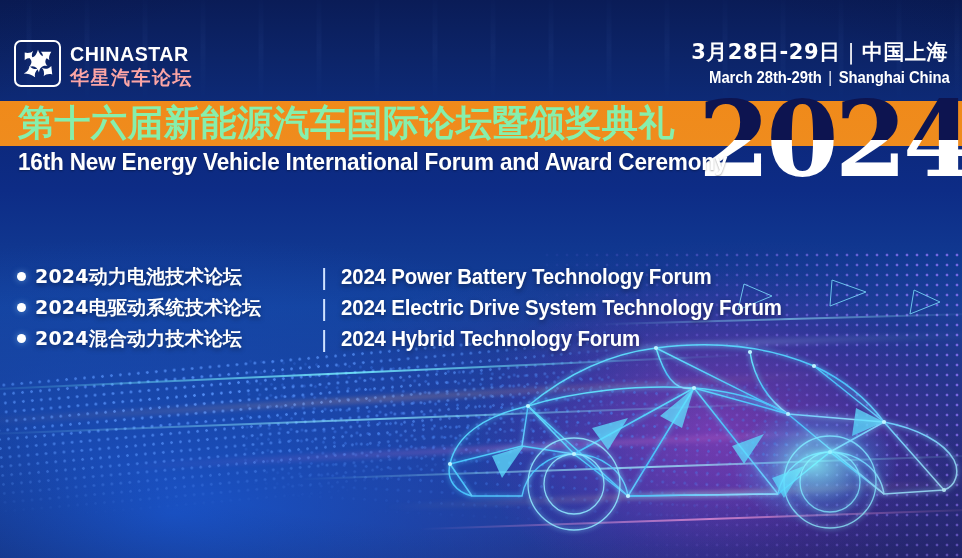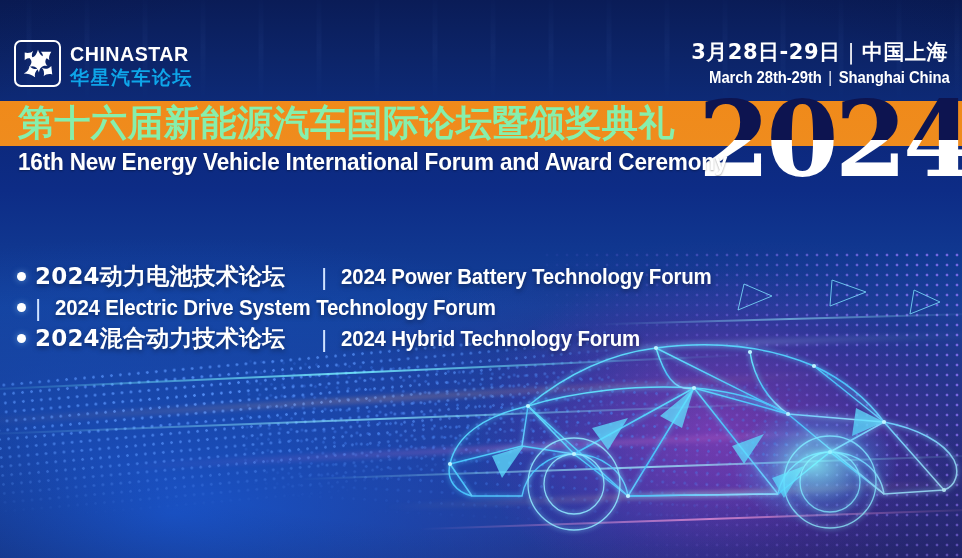--- a/index.html
+++ b/index.html
@@ -87,21 +87,21 @@
     width:47px;height:47px;border:2.5px solid #fff;border-radius:7px;
     display:flex;align-items:center;justify-content:center;flex:0 0 auto;
   }
   .logo-mark svg{width:38px;height:38px;}
   .logo-text{display:flex;flex-direction:column;justify-content:center;line-height:1;}
   .logo-en{
     color:#fff;font-weight:bold;font-size:20.5px;letter-spacing:.5px;
     font-family:"Liberation Sans", sans-serif;transform:scaleX(.96);transform-origin:left center;
   }
   .logo-cn{
-    color:#0ea5e9;font-weight:bold;font-size:19px;letter-spacing:1.5px;margin-top:4px;
+    color:#fca5a5;font-weight:bold;font-size:19px;letter-spacing:1.5px;margin-top:4px;
     font-family:"DejaVu Sans", sans-serif;
   }
 
   .datebox{position:absolute;right:12px;top:42px;text-align:left;line-height:1;}
   .date-cn{
     color:#fff;font-weight:bold;font-size:21px;letter-spacing:.5px;
     font-family:"DejaVu Sans", sans-serif;white-space:nowrap;
   }
   .date-en{
     color:#fff;font-weight:bold;font-size:16px;margin-top:7px;letter-spacing:-.1px;
@@ -144,21 +144,21 @@
     font-family:"DejaVu Sans", sans-serif;letter-spacing:1px;
     text-shadow:0 2px 5px rgba(0,0,0,.4);
   }
   .forums{position:absolute;left:17px;top:262px;}
   .frow{display:flex;align-items:center;height:29px;margin-bottom:2px;}
   .bullet{
     width:9px;height:9px;border-radius:50%;background:#fff;flex:0 0 auto;margin-right:9px;
     box-shadow:0 0 6px rgba(160,220,255,.5);
   }
   .fcn{
-    color:#fff;font-weight:bold;font-size:23px;font-family:"DejaVu Sans", sans-serif;
+    color:#fff;font-weight:bold;font-size:19px;font-family:"DejaVu Sans", sans-serif;
     white-space:nowrap;text-shadow:0 2px 5px rgba(0,0,0,.4);
     width:286px;letter-spacing:.2px;
   }
   .fsep{color:#cfe2ff;font-size:24px;font-weight:300;margin:0 14px 0 0;}
   .fen{
     color:#fff;font-weight:bold;font-size:22px;font-family:"Liberation Sans", sans-serif;
     white-space:nowrap;text-shadow:0 2px 5px rgba(0,0,0,.4);
     transform:scaleX(.93);transform-origin:left center;letter-spacing:-.2px;
   }
 </style>
@@ -293,20 +293,21 @@
 
   <div class="forums">
     <div class="frow">
       <span class="bullet"></span>
       <span class="fcn">2024动力电池技术论坛</span>
       <span class="fsep">|</span>
       <span class="fen">2024 Power Battery Technology Forum</span>
     </div>
     <div class="frow">
       <span class="bullet"></span>
+      <span class="fcn">2024电驱动系统技术论坛</span>
       <span class="fsep">|</span>
       <span class="fen">2024 Electric Drive System Technology Forum</span>
     </div>
     <div class="frow">
       <span class="bullet"></span>
       <span class="fcn">2024混合动力技术论坛</span>
       <span class="fsep">|</span>
       <span class="fen">2024 Hybrid Technology Forum</span>
     </div>
   </div>

